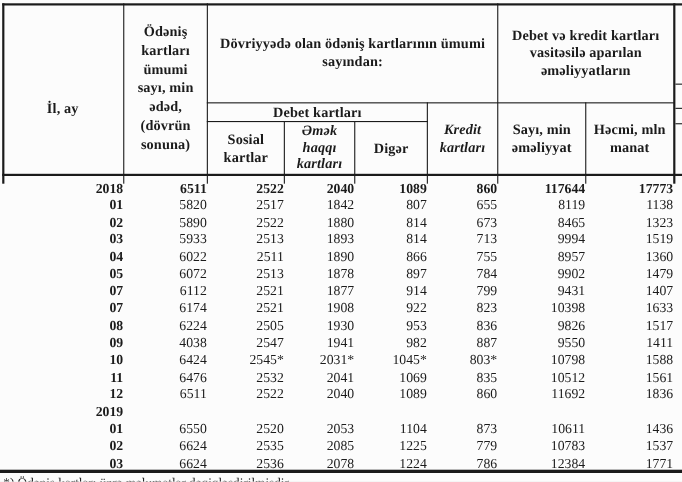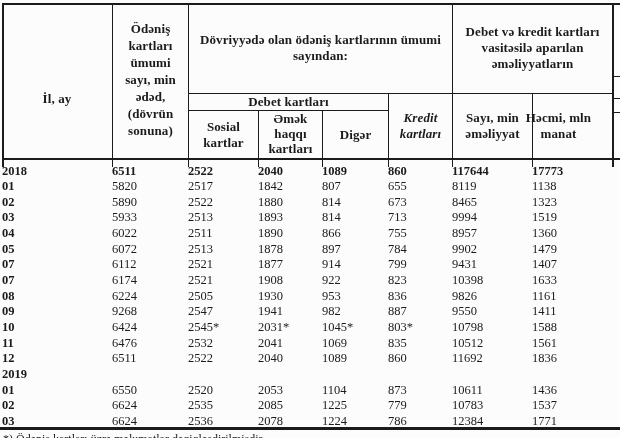--- a/index.html
+++ b/index.html
@@ -11,21 +11,21 @@
   .line{position:absolute;background:var(--ink,#181818);}
   .hcell{
     position:absolute;display:flex;align-items:center;justify-content:center;
     text-align:center;font-weight:bold;font-size:13px;line-height:1.22;
     white-space:pre-line;letter-spacing:.1px;
   }
   .rows{position:absolute;left:2px;top:163px;width:610px;}
   .trow{
     display:grid;
     grid-template-columns:110px 76px 70px 64px 66px 64px 80px 80px;
-    height:15.65px;align-items:center;text-align:left;
+    height:15.65px;align-items:center;text-align:right;
     font-size:12.5px;line-height:1;
   }
   .trow .lbl{font-weight:bold;}
   .trow.bold span{font-weight:bold;}
   .footnote{
     position:absolute;left:3px;top:432px;font-size:12px;white-space:nowrap;
   }
 </style>
 </head>
 <body>
@@ -58,32 +58,32 @@
 ümumi
 sayı, min
 ədəd,
 (dövrün
 sonuna)</div>
   <div class="hcell" style="left:189px;top:93px;width:199px;height:17px;line-height:1;">Debet kartları</div>
   <div class="hcell" style="left:189px;top:3px;width:263px;height:90px;">Dövriyyədə olan ödəniş kartlarının ümumi
 sayından:</div>
   <div class="hcell" style="left:189px;top:111px;width:69px;height:47px;">Sosial
 kartlar</div>
-  <div class="hcell" style="left:259px;top:111px;width:63px;height:47px;line-height:1.15;">Əmək
+  <div class="hcell" style="left:259px;top:111px;width:63px;height:47px;line-height:1.15;font-style:italic;">Əmək
 haqqı
 kartları</div>
   <div class="hcell" style="left:323px;top:111px;width:65px;height:47px;">Digər</div>
   <div class="hcell" style="left:389px;top:94px;width:63px;height:64px;font-style:italic;">Kredit
 kartları</div>
   <div class="hcell" style="left:453px;top:3px;width:159px;height:90px;">Debet və kredit  kartları
 vasitəsilə aparılan
 əməliyyatların</div>
   <div class="hcell" style="left:453px;top:94px;width:79px;height:64px;">Sayı, min
 əməliyyat</div>
-  <div class="hcell" style="left:519px;top:94px;width:79px;height:64px;">Həcmi, mln
+  <div class="hcell" style="left:533px;top:94px;width:79px;height:64px;">Həcmi, mln
 manat</div>
 
   <div class="rows" id="rows">
       <div class="trow bold">
         <span class="lbl">2018</span>
         <span>6511</span>
         <span>2522</span>
         <span>2040</span>
         <span>1089</span>
         <span>860</span>
@@ -161,25 +161,25 @@
         <span>1633</span>
       </div>
       <div class="trow">
         <span class="lbl">08</span>
         <span>6224</span>
         <span>2505</span>
         <span>1930</span>
         <span>953</span>
         <span>836</span>
         <span>9826</span>
-        <span>1161</span>
+        <span>1517</span>
       </div>
       <div class="trow">
         <span class="lbl">09</span>
-        <span>9268</span>
+        <span>4038</span>
         <span>2547</span>
         <span>1941</span>
         <span>982</span>
         <span>887</span>
         <span>9550</span>
         <span>1411</span>
       </div>
       <div class="trow">
         <span class="lbl">10</span>
         <span>6424</span>

